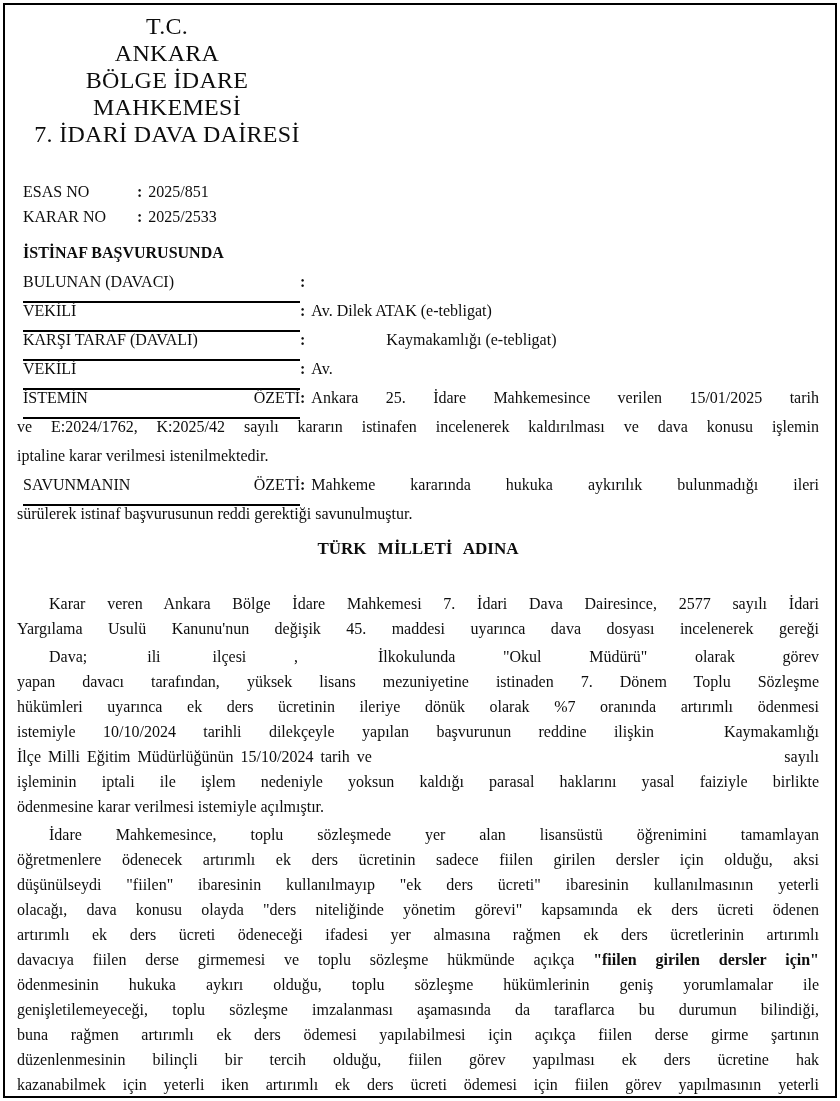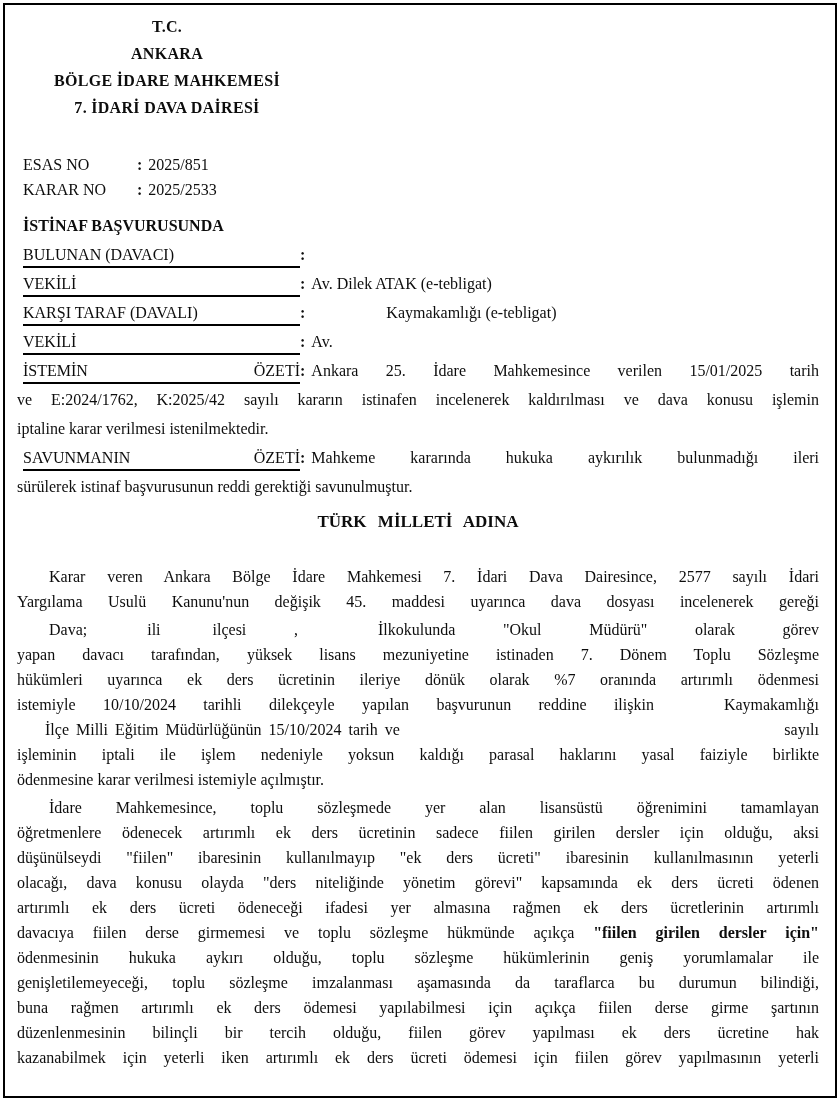--- a/index.html
+++ b/index.html
@@ -8,39 +8,39 @@
     width:834px;height:1095px;
     box-sizing:border-box;
     border:2px solid #000;
     padding:0 16px 0 12px;
     overflow:hidden;
     background:#fff;
     color:#0d0d0d;
     font-family:"Liberation Serif","DejaVu Serif",serif;
     font-size:16px;
   }
-  .court-header{margin-top:8px;width:300px;text-align:center;font-weight:bold;font-size:16px;line-height:27px;letter-spacing:.3px;}
+  .court-header{margin-top:8px;width:300px;text-align:center;font-weight:normal;font-size:24px;line-height:27px;letter-spacing:.3px;}
   .case-block{margin-top:31px;}
   .case-block .line{line-height:25px;height:25px;}
   .parties-block{margin-top:9px;}
   .parties-block .line,.summary-block .line{line-height:29px;height:29px;}
   .body-block{margin-top:28px;}
   .body-block .line{line-height:25px;height:25px;}
   .line{white-space:normal;}
   .jl{text-align:justify;text-align-last:justify;}
   .ll{text-align:left;}
   .fl{display:flex;align-items:baseline;}
-  .fl span{flex-shrink:0;word-spacing:3px;margin-left:28px;}
+  .fl span{flex-shrink:0;word-spacing:3px;}
   .fl .gap{flex-shrink:1;}
   .ind{text-indent:32px;}
   .pgap{margin-top:3px;}
   .bold{font-weight:bold;}
   .lblock{display:inline-block;font-weight:normal;text-indent:0;}
   .case-block .lblock{width:114px;}
-  .ul{border-bottom:2px solid #000;padding-bottom:2px;line-height:19px;}
+  .ul{border-bottom:2px solid #000;padding-bottom:10px;line-height:19px;}
   .ml{margin-left:6px;}
   .colon{font-weight:bold;margin-right:6px;}
   .gap{display:inline-block;}
   .fl .gap{flex-grow:1;min-width:40px;}
   .title{margin-top:6px;text-align:center;font-weight:bold;font-size:17px;line-height:29px;word-spacing:7px;}
 </style>
 </head>
 <body>
 
 <div class="page">

